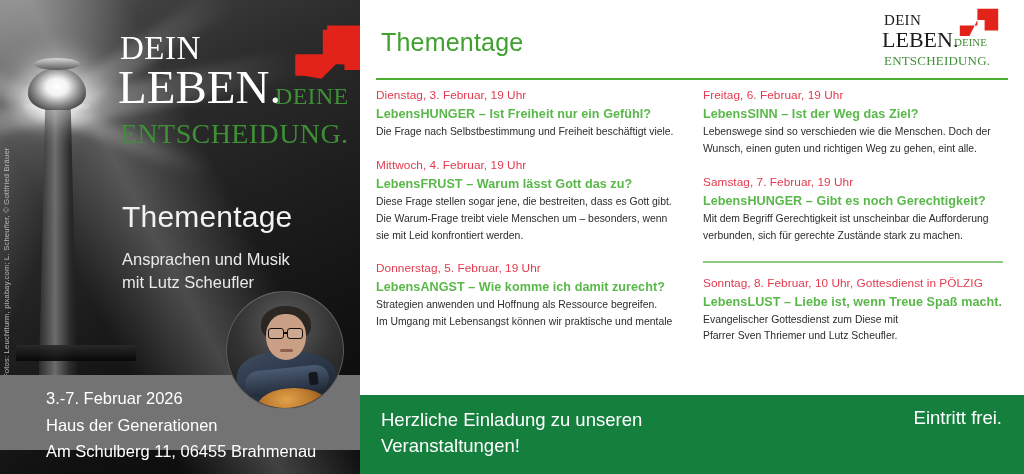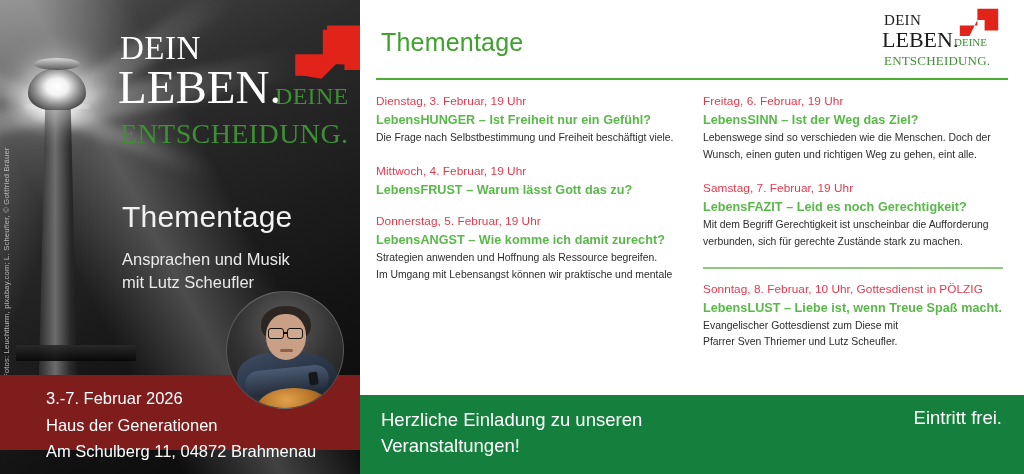--- a/index.html
+++ b/index.html
@@ -160,21 +160,21 @@
   .p-watch { position:absolute; left:82px; top:80px; width:9px; height:13px; background:#14171c; border-radius:2px; transform: rotate(-8deg); }
   .p-guitar {
     position:absolute; left:30px; top:96px; width:74px; height:40px;
     background: radial-gradient(ellipse at 40% 30%, #e2a24a 0%, #b8762b 40%, #6e3a13 85%);
     border-radius: 50% 50% 46% 46%;
   }
 
   
   .left-green {
     position: absolute; left: 0; top: 375px; width: 360px; height: 75px;
-    background: #7f1d1d;
+    background: #737373;
   }
   .lg-lines {
     position: absolute; left: 46px; top: 10px;
     color: #ffffff; font-size: 16.5px; line-height: 1.62;
   }
 
   
   .right-panel {
     position: absolute; left: 360px; top: 0; width: 664px; height: 474px;
     background: #ffffff;
@@ -193,21 +193,21 @@
     position: absolute; right: 20px; top: 8px; width: 150px; height: 66px;
   }
   .bs-dein { position:absolute; left:30px; top:4px; font-family:"Liberation Serif", serif; font-size:15px; color:#1c1c1c; letter-spacing:.3px; }
   .bs-leben { position:absolute; left:28px; top:19px; font-family:"Liberation Serif", serif; font-size:22px; color:#1c1c1c; }
   .bs-deine { position:absolute; left:100px; top:28px; font-family:"Liberation Serif", serif; font-size:11px; color:#3f8f36; }
   .bs-ents { position:absolute; left:30px; top:45px; font-family:"Liberation Serif", serif; font-size:13px; color:#3f8f36; letter-spacing:.2px; }
   .bs-arrow { position:absolute; left:104px; top:0px; width:42px; height:40px; }
 
   
   .columns {
-    position: absolute; left: 16px; top: 94px; width: 636px;
+    position: absolute; left: 16px; top: 88px; width: 636px;
     display: flex; gap: 18px;
   }
   .col { width: 309px; }
   .event { margin-bottom: 17px; }
   .ev-date {
     color: #e23a4e; font-size: 11.8px; font-weight: 400;
     margin-bottom: 5px; letter-spacing: 0.05px;
   }
   .ev-title {
     color: #5ab84a; font-size: 12.6px; font-weight: 700;
@@ -277,21 +277,21 @@
     <div class="left-h1">Thementage</div>
     <div class="left-sub">
       <div>Ansprachen und Musik</div>
       <div>mit Lutz Scheufler</div>
     </div>
 
     <div class="left-green">
       <div class="lg-lines">
         <div>3.-7. Februar 2026</div>
         <div>Haus der Generationen</div>
-        <div>Am Schulberg 11, 04872 Brahmenau</div>
+        <div>Am Schulberg 11, 06455 Brahmenau</div>
       </div>
     </div>
 
     <div class="portrait">
       <div class="p-jacket"></div>
       <div class="p-hair"></div>
       <div class="p-face"></div>
       <div class="p-glass-l"></div>
       <div class="p-glass-r"></div>
       <div class="p-bridge"></div>
@@ -324,20 +324,25 @@
         <div class="event">
           <div class="ev-date">Dienstag, 3. Februar, 19 Uhr</div>
           <div class="ev-title">LebensHUNGER – Ist Freiheit nur ein Gefühl?</div>
           <div class="ev-desc">
             <div>Die Frage nach Selbstbestimmung und Freiheit beschäftigt viele.</div>
           </div>
         </div>
         <div class="event">
           <div class="ev-date">Mittwoch, 4. Februar, 19 Uhr</div>
           <div class="ev-title">LebensFRUST – Warum lässt Gott das zu?</div>
+          <div class="ev-desc">
+            <div>Diese Frage stellen sogar jene, die bestreiten, dass es Gott gibt.</div>
+            <div>Die Warum-Frage treibt viele Menschen um – besonders, wenn</div>
+            <div>sie mit Leid konfrontiert werden.</div>
+          </div>
         </div>
         <div class="event">
           <div class="ev-date">Donnerstag, 5. Februar, 19 Uhr</div>
           <div class="ev-title">LebensANGST – Wie komme ich damit zurecht?</div>
           <div class="ev-desc">
             <div>Strategien anwenden und Hoffnung als Ressource begreifen.</div>
             <div>Im Umgang mit Lebensangst können wir praktische und mentale</div>
           </div>
         </div>
       </div>
@@ -346,21 +351,21 @@
         <div class="event">
           <div class="ev-date">Freitag, 6. Februar, 19 Uhr</div>
           <div class="ev-title">LebensSINN – Ist der Weg das Ziel?</div>
           <div class="ev-desc">
             <div>Lebenswege sind so verschieden wie die Menschen. Doch der</div>
             <div>Wunsch, einen guten und richtigen Weg zu gehen, eint alle.</div>
           </div>
         </div>
         <div class="event">
           <div class="ev-date">Samstag, 7. Februar, 19 Uhr</div>
-          <div class="ev-title">LebensFAZIT – Leid es noch Gerechtigkeit?</div>
+          <div class="ev-title">LebensHUNGER – Gibt es noch Gerechtigkeit?</div>
           <div class="ev-desc">
             <div>Mit dem Begriff Gerechtigkeit ist unscheinbar die Aufforderung</div>
             <div>verbunden, sich für gerechte Zustände stark zu machen.</div>
           </div>
         </div>
         <div class="col-rule"></div>
         <div class="event">
           <div class="ev-date">Sonntag, 8. Februar, 10 Uhr, Gottesdienst in PÖLZIG</div>
           <div class="ev-title">LebensLUST – Liebe ist, wenn Treue Spaß macht.</div>
           <div class="ev-desc">

